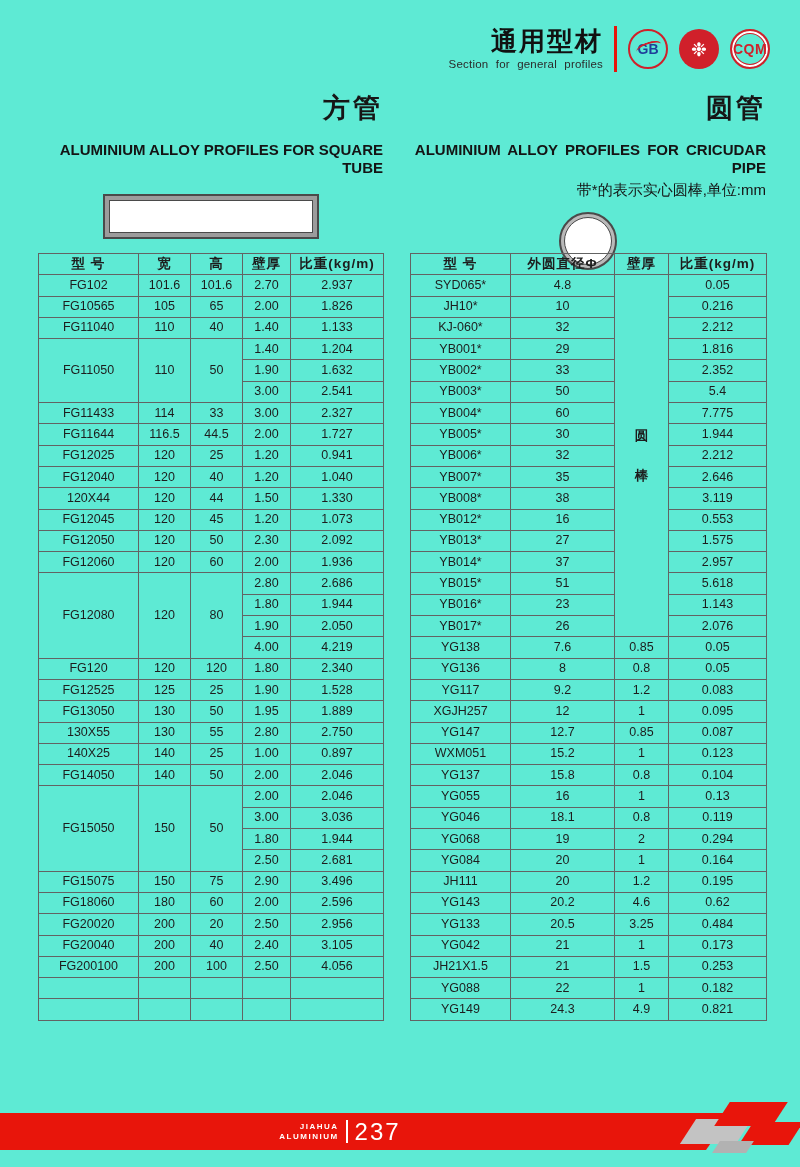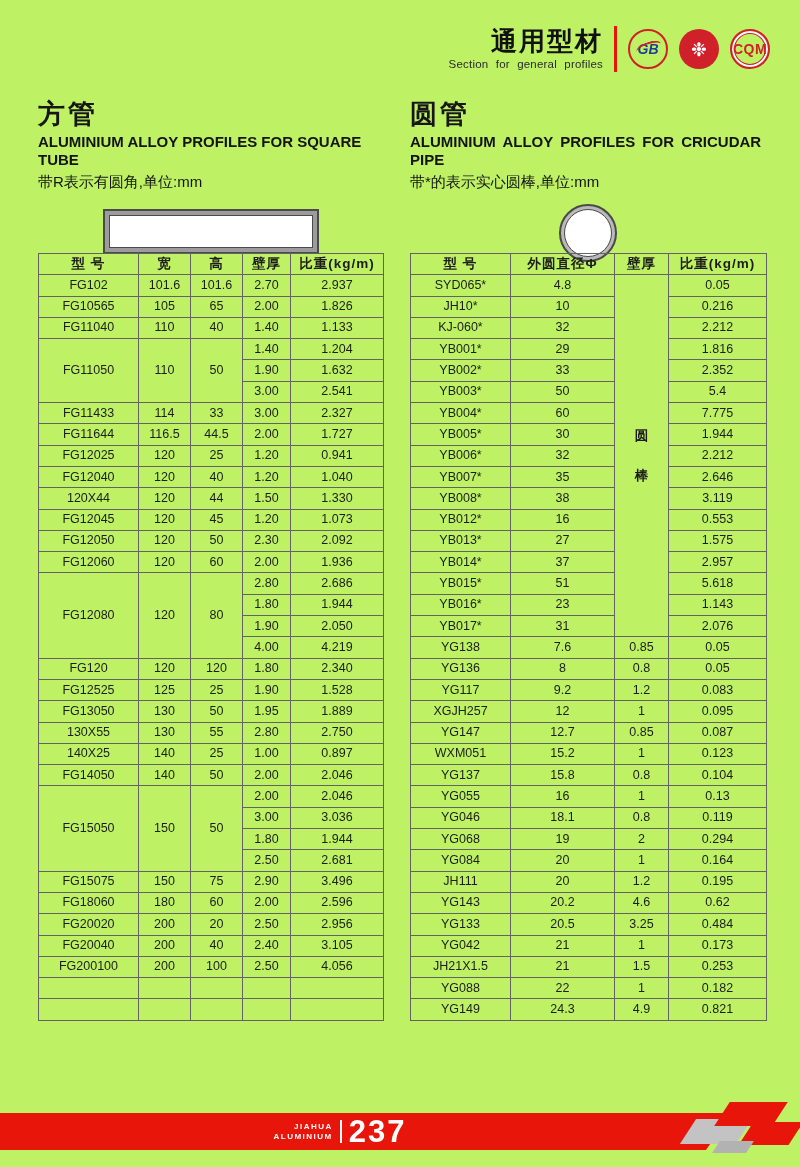--- a/index.html
+++ b/index.html
@@ -2,40 +2,40 @@
 <html style="--accent-red: #e8150b; --logo-red: #d0202a; --logo-blue: #1f3e99; --table-border: #636363; --diagram-gray: #9c9c9c; --shape-gray: #c3c3c3;"><head>
 <meta charset="utf-8">
 <style>
   :root{
     --accent-red:#e8150b; --logo-red:#d0202a; --logo-blue:#1f3e99;
     --table-border:#636363; --diagram-gray:#9c9c9c; --shape-gray:#c3c3c3;
   }
   *{margin:0;padding:0;box-sizing:border-box;}
   html,body{background:#fff;}
   body{font-family:"Liberation Sans","DejaVu Sans",sans-serif;color:#1d1d1d;}
-  .page{position:relative;width:800px;height:1167px;background:#bef264;overflow:hidden;margin:0 auto;}
+  .page{position:relative;width:800px;height:1167px;background:#5eead4;overflow:hidden;margin:0 auto;}
 
   
   .hdr{position:absolute;top:24px;right:30px;display:flex;align-items:center;gap:11px;height:50px;}
   .hdr-text{text-align:right;line-height:1;}
   .hdr-cn{font-size:26px;font-weight:bold;letter-spacing:2px;color:#111;}
   .hdr-en{font-size:11.5px;color:#2b2b2b;margin-top:5px;word-spacing:4px;letter-spacing:.2px;margin-left:32px;}
   .hdr-divider{width:3px;height:46px;background:var(--accent-red);}
   .logo{width:40px;height:40px;border-radius:50%;display:flex;align-items:center;justify-content:center;flex:0 0 auto;}
-  .logo-gb{border:2px solid var(--logo-red);color:var(--logo-blue);font-weight:bold;font-style:italic;font-size:14px;position:relative;}
+  .logo-gb{border:2px solid var(--logo-red);color:var(--logo-blue);font-weight:bold;font-size:14px;position:relative;}
   .logo-gb::after{content:"";position:absolute;width:26px;height:10px;border-top:2px solid var(--logo-red);border-radius:50%;transform:rotate(-18deg);top:11px;left:6px;}
   .logo-seal{background:var(--logo-red);color:#fff;font-size:19px;}
   .logo-cqm{border:2px solid var(--logo-red);color:var(--logo-red);font-weight:bold;font-size:14px;letter-spacing:.5px;box-shadow:inset 0 0 0 2px #fff, inset 0 0 0 3px var(--logo-red);}
 
   
-  .sec{position:absolute;top:96px;text-align:left;}
+  .sec{position:absolute;top:90px;text-align:right;}
   .sec-left{left:38px;width:345px;}
   .sec-right{left:410px;width:356px;}
   .sec-title{font-size:27px;font-weight:600;letter-spacing:3px;line-height:36px;color:#161616;}
-  .sec-sub{font-size:15px;font-weight:700;line-height:18px;margin-top:1px;color:#141414;}
+  .sec-sub{font-size:15px;font-weight:700;line-height:18px;margin-top:15px;color:#141414;}
   .sec-right .sec-sub{word-spacing:3px;}
   .sec-note{font-size:15px;font-weight:500;line-height:21px;margin-top:2px;color:#141414;}
 
   
   .sq-outer{width:216px;height:45px;border:2px solid #4a4a4a;background:var(--diagram-gray);padding:4px;margin:17px auto 0;}
   .sq-inner{width:100%;height:100%;border:1.5px solid #4a4a4a;background:#fff;}
   .ci-outer{width:58px;height:58px;border-radius:50%;border:2px solid #4a4a4a;background:#b9b9b9;padding:3px;margin:12px auto 0;}
   .ci-inner{width:100%;height:100%;border-radius:50%;border:1.5px solid #4a4a4a;background:#fff;}
 
   
@@ -48,21 +48,21 @@
   th{font-size:13.5px;font-weight:600;letter-spacing:1px;}
   td.rod-cell{vertical-align:middle;}
   .rod-label{display:flex;flex-direction:column;align-items:center;justify-content:center;gap:26px;font-size:13.5px;font-weight:600;}
 
   
   .foot-bar{position:absolute;left:0;top:1113px;width:732px;height:37px;background:var(--accent-red);
             clip-path:polygon(0 0,100% 0,calc(100% - 26px) 100%,0 100%);
             display:flex;align-items:center;justify-content:center;padding-right:52px;color:#fff;}
   .brand{text-align:right;font-size:8px;font-weight:bold;letter-spacing:1.5px;line-height:1.25;}
   .foot-divider{width:2px;height:23px;background:#fff;margin:0 7px;}
-  .page-num{font-size:31px;font-weight:bold;letter-spacing:2px;}
+  .page-num{font-size:24px;font-weight:normal;letter-spacing:2px;}
   .shape{position:absolute;transform:skewX(-33deg);}
   .shape-gray-big{left:688px;top:1119px;width:56px;height:25px;background:var(--shape-gray);}
   .shape-red-low{left:746px;top:1122px;width:50px;height:23px;background:var(--accent-red);}
   .shape-red-top{left:722px;top:1102px;width:58px;height:24px;background:var(--accent-red);}
   .shape-gray-small{left:716px;top:1141px;width:34px;height:12px;background:#b2b2b2;}
 </style>
 </head>
 <body>
 
 <div class="page">
@@ -74,21 +74,20 @@
     </div>
     <div class="hdr-divider"></div>
     <div class="logo logo-gb">GB</div>
     <div class="logo logo-seal">❉</div>
     <div class="logo logo-cqm">CQM</div>
   </div>
 
   <div class="sec sec-left">
     <div class="sec-title">方管</div>
     <div class="sec-sub">ALUMINIUM ALLOY PROFILES FOR SQUARE TUBE</div>
-    <div class="sec-note">带R表示有圆角,单位:mm</div>
     <div class="sq-outer">
       <div class="sq-inner"></div>
     </div>
   </div>
 
   <div class="sec sec-right">
     <div class="sec-title">圆管</div>
     <div class="sec-sub">ALUMINIUM ALLOY PROFILES FOR CRICUDAR PIPE</div>
     <div class="sec-note">带*的表示实心圆棒,单位:mm</div>
     <div class="ci-outer">
@@ -438,21 +437,21 @@
             <td>51</td>
             <td>5.618</td>
           </tr>
           <tr>
             <td>YB016*</td>
             <td>23</td>
             <td>1.143</td>
           </tr>
           <tr>
             <td>YB017*</td>
-            <td>31</td>
+            <td>26</td>
             <td>2.076</td>
           </tr>
           <tr>
             <td>YG138</td>
             <td>7.6</td>
             <td>0.85</td>
             <td>0.05</td>
           </tr>
           <tr>
             <td>YG136</td>

